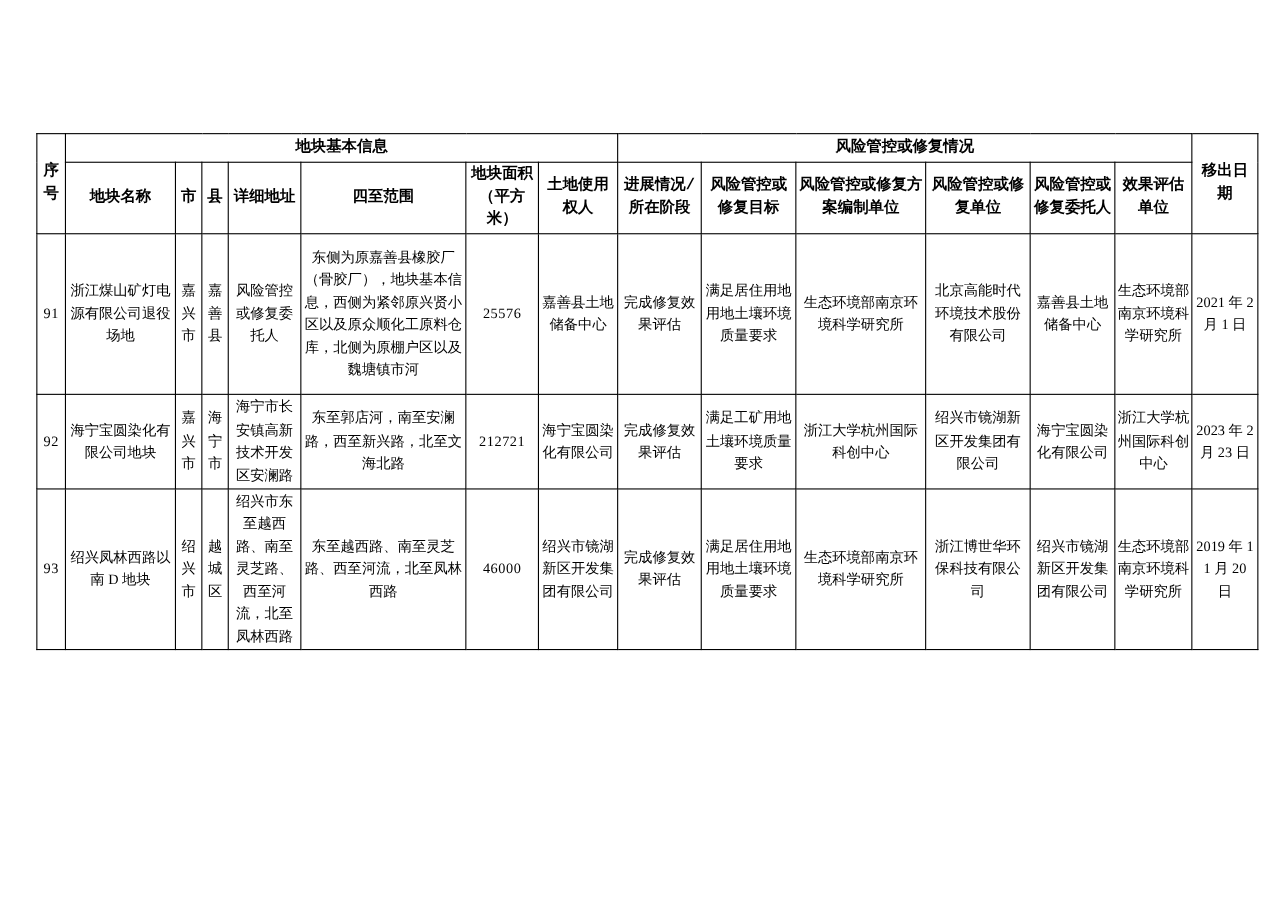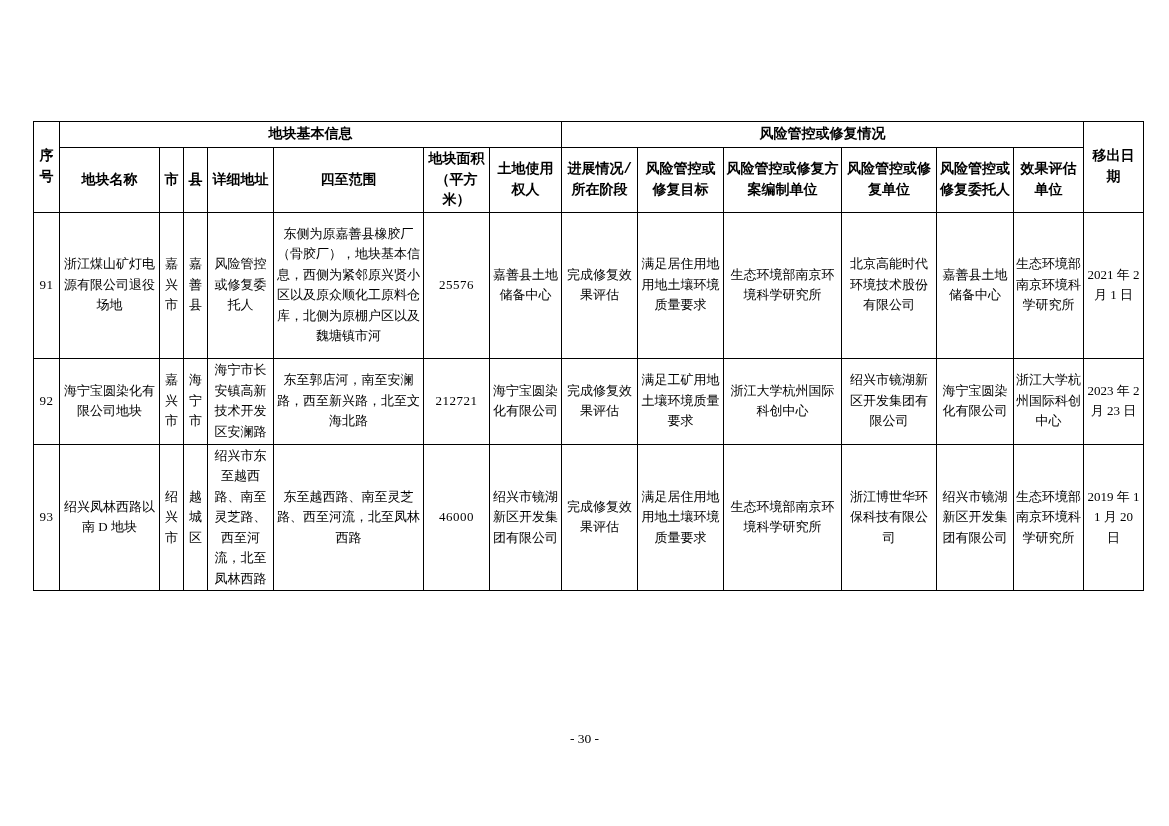--- a/index.html
+++ b/index.html
@@ -155,15 +155,14 @@
         <td>满足居住用地用地土壤环境质量要求</td>
         <td>生态环境部南京环境科学研究所</td>
         <td>浙江博世华环保科技有限公司</td>
         <td>绍兴市镜湖新区开发集团有限公司</td>
         <td>生态环境部南京环境科学研究所</td>
         <td>2019 年 11 月 20 日</td>
       </tr>
     </tbody>
   </table>
 
-  <div class="footer">- 30 -</div>
 
 </div>
 
 </body></html>

